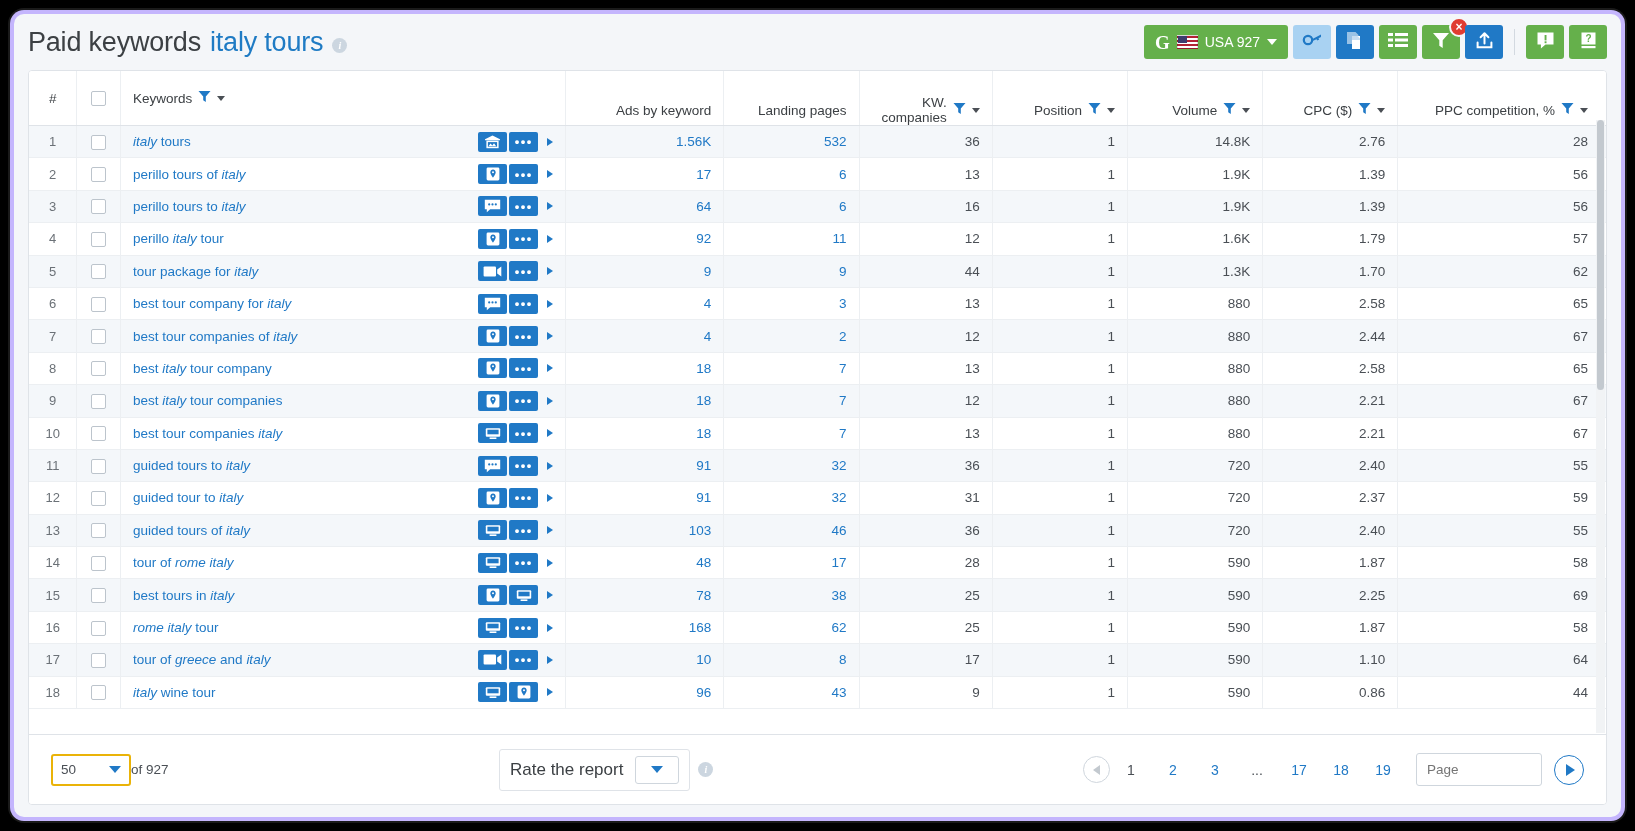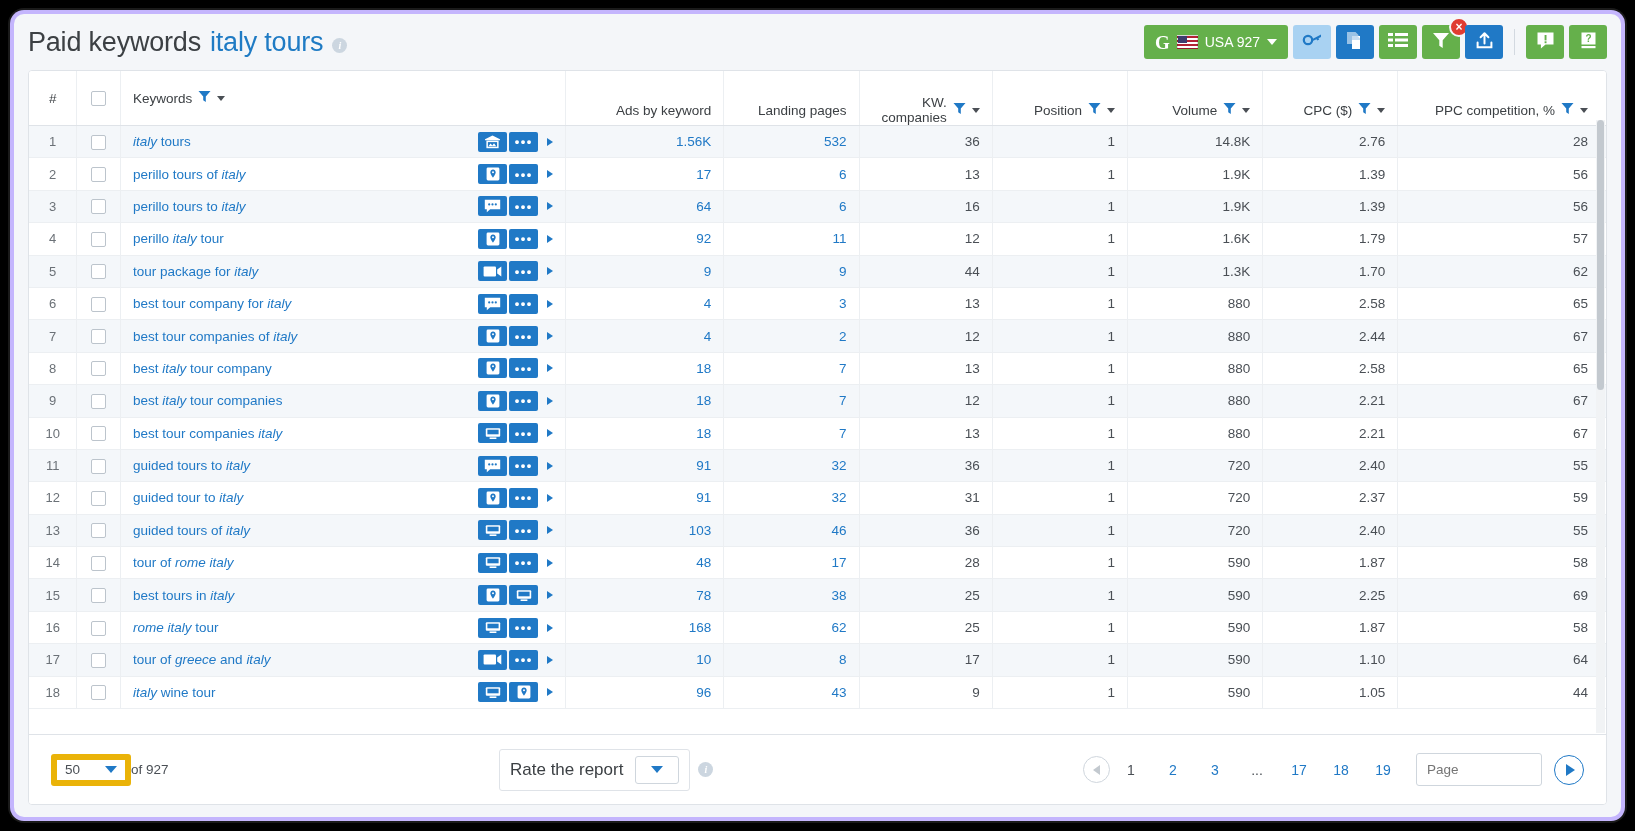--- a/index.html
+++ b/index.html
@@ -167,21 +167,21 @@
   
   #footer {
     flex:0 0 auto; height:70px;
     border-top:1px solid #dfe3e8;
     background:#fff;
     display:flex; align-items:center;
     padding:0 22px;
     position:relative;
   }
   .sel-box {
-    width:80px; height:32px; border:6px solid #eab308; border-radius:3px;
+    width:80px; height:32px; border:2px solid #eab308; border-radius:3px;
     background:#fff; display:flex; align-items:center; padding:0 8px;
     font-size:13.5px; color:#4a4f55; cursor:pointer;
   }
   .sel-caret {
     margin-left:auto;
     width:0;height:0;border-left:6px solid transparent;border-right:6px solid transparent;
     border-top:7px solid #2079c6;
   }
   .of-text { font-size:13.5px; color:#4a4f55; }
 
@@ -944,21 +944,21 @@
                       </span>
                       <span class="row-arrow"></span>
                     </span>
                   </div>
                 </td>
                 <td class="c-right link">96</td>
                 <td class="c-right link">43</td>
                 <td class="c-right dark">9</td>
                 <td class="c-right dark">1</td>
                 <td class="c-right dark">590</td>
-                <td class="c-right dark">1.05</td>
+                <td class="c-right dark">0.86</td>
                 <td class="c-right dark" style="padding-right:18px">44</td>
               </tr>
             </tbody>
       </table>
 
       <div id="scrollbar">
         <div id="scrollthumb"></div>
       </div>
     </div>
 

